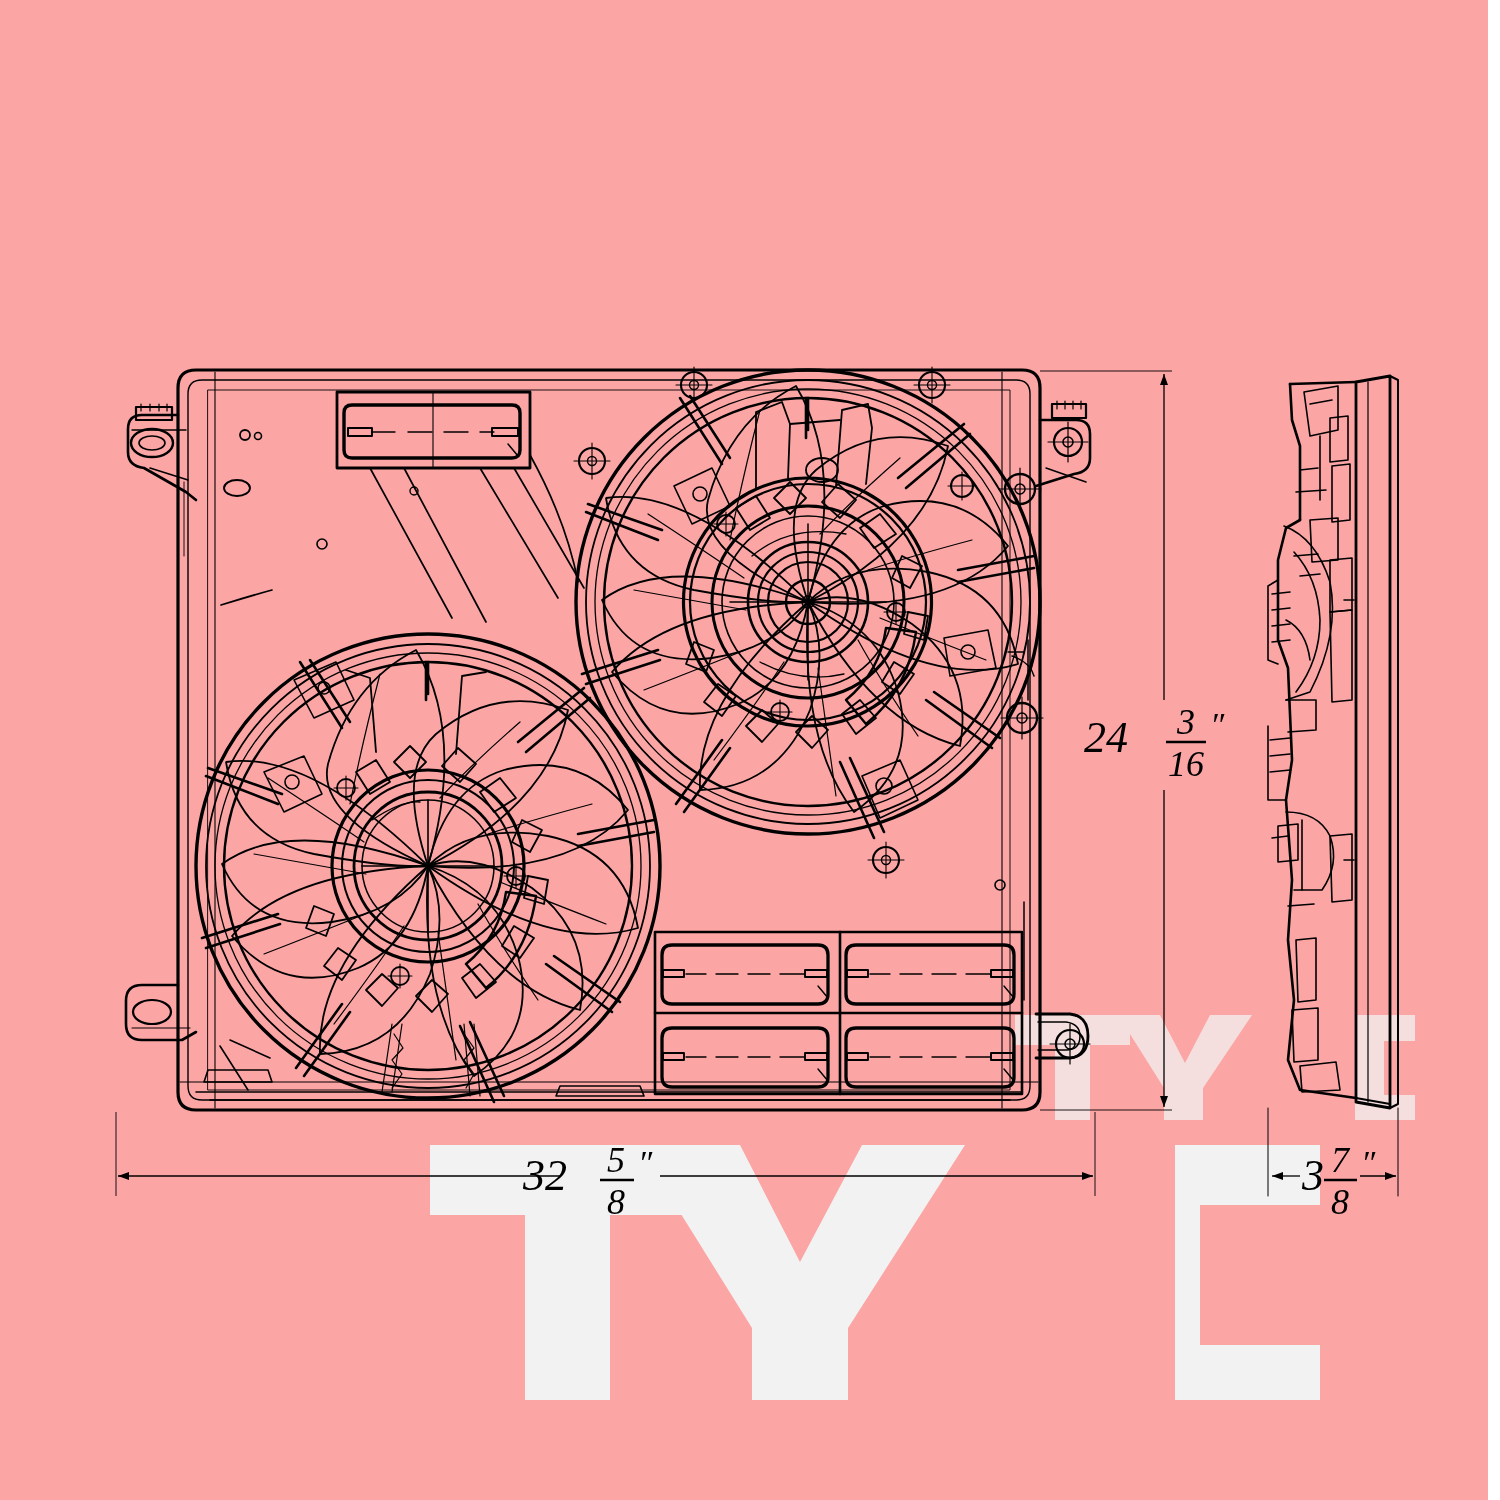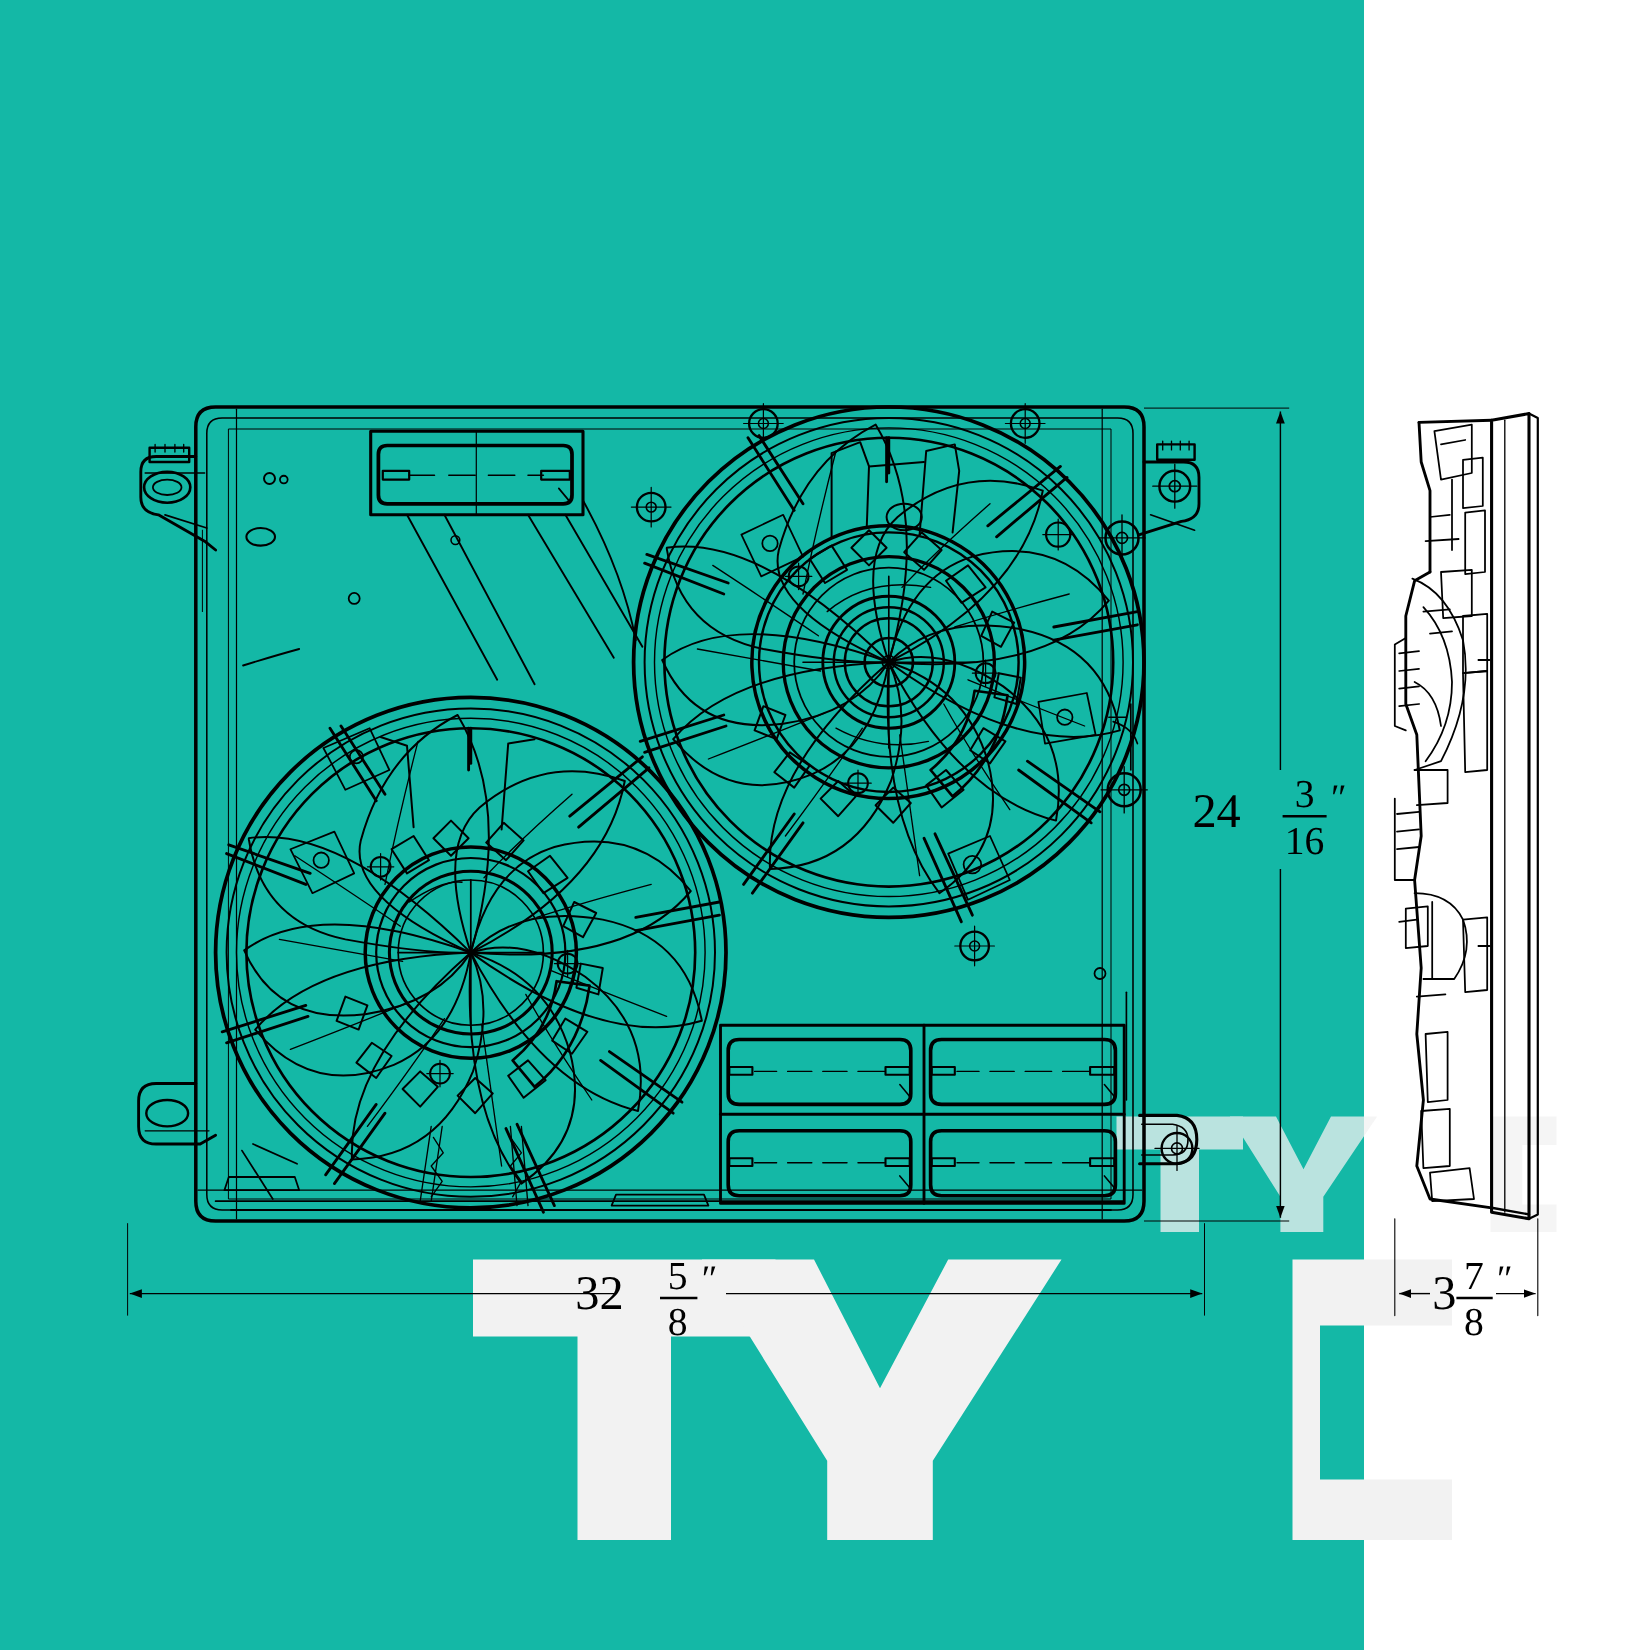--- a/index.html
+++ b/index.html
@@ -9,23 +9,24 @@
   }
   body {
     width: 1500px;
     height: 1500px;
     font-family: "Liberation Sans", sans-serif;
     overflow: hidden;
     position: relative;
   }
   #stage {
     position: relative;
-    width: 1240px;
+    width: 1488px;
     height: 1500px;
-    background: #14b8a6;
+    background: #fca5a5;
+    font-style: italic;
   }
   svg.layer {
     position: absolute;
     left: 0;
     top: 0;
     width: 1500px;
     height: 1500px;
   }
   .dim-text {
     font-family: "Liberation Serif", serif;

